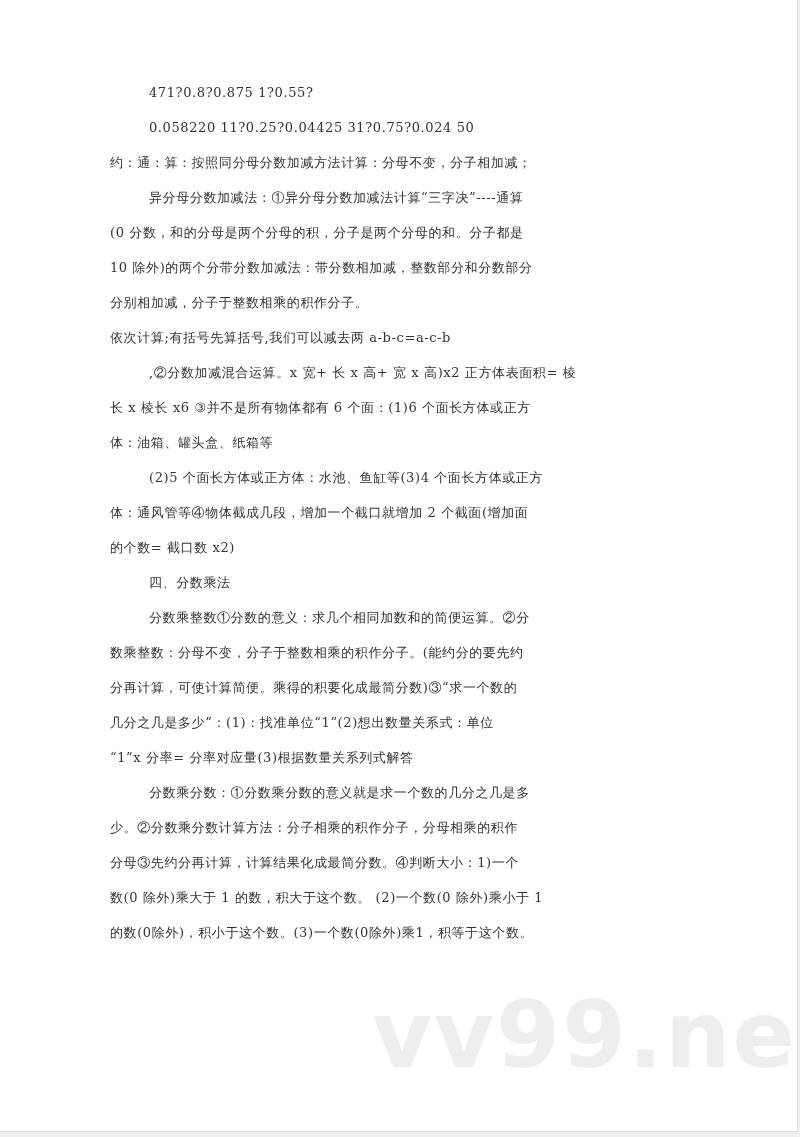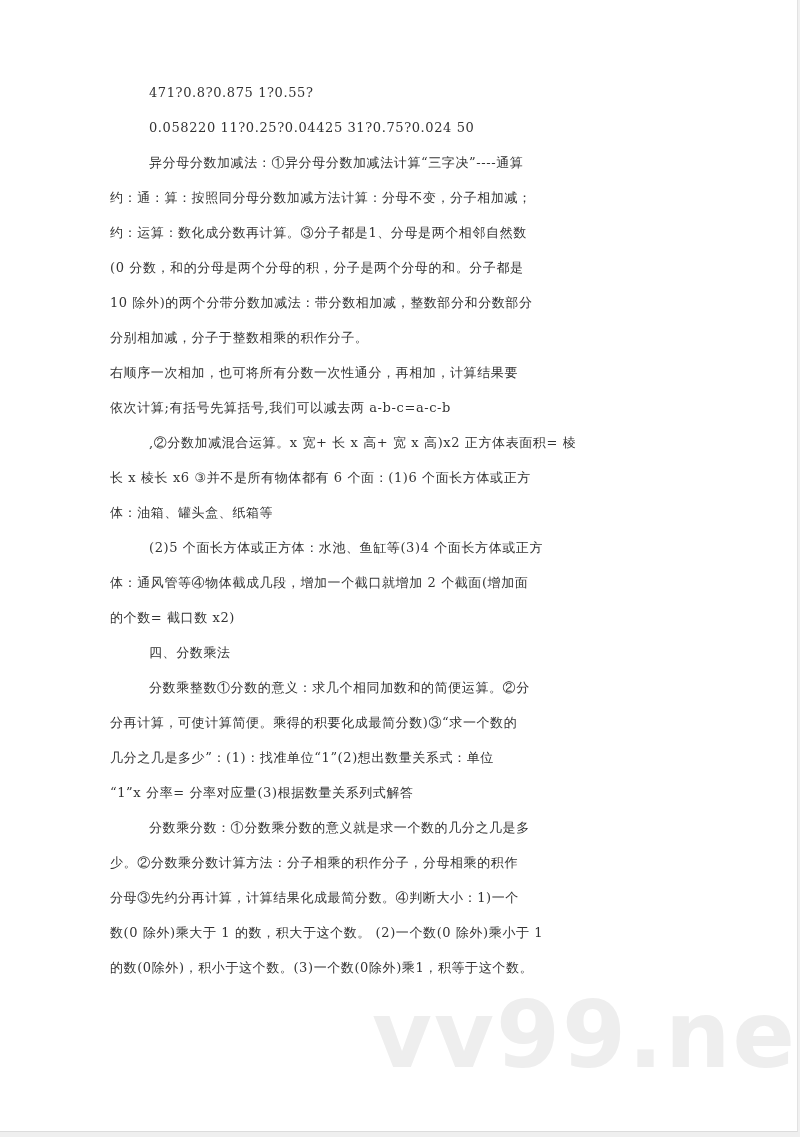--- a/index.html
+++ b/index.html
@@ -35,36 +35,35 @@
     line-height: 1;
   }
 </style>
 </head>
 <body>
 
 <div class="page">
   <div class="text-block">
     <div class="line indent">471?0.8?0.875 1?0.55?</div>
     <div class="line indent">0.058220 11?0.25?0.04425 31?0.75?0.024 50</div>
+    <div class="line">约：通：算：按照同分母分数加减方法计算：分母不变，分子相加减；</div>
     <div class="line indent">异分母分数加减法：①异分母分数加减法计算“三字决”----通算</div>
-    <div class="line">约：通：算：按照同分母分数加减方法计算：分母不变，分子相加减；</div>
-    <div class="line">约：运算：数化成分数再计算。③分子都是1、分母是两个相邻自然数</div>
     <div class="line">(0 分数，和的分母是两个分母的积，分子是两个分母的和。分子都是</div>
     <div class="line">10  除外)的两个分带分数加减法：带分数相加减，整数部分和分数部分</div>
     <div class="line">分别相加减，分子于整数相乘的积作分子。</div>
-    <div class="line">右顺序一次相加，也可将所有分数一次性通分，再相加，计算结果要</div>
     <div class="line">依次计算;有括号先算括号,我们可以减去两  a-b-c=a-c-b</div>
     <div class="line indent">,②分数加减混合运算。x 宽+ 长 x 高+ 宽 x 高)x2 正方体表面积= 棱</div>
     <div class="line">长 x 棱长 x6 ③并不是所有物体都有 6 个面：(1)6 个面长方体或正方</div>
     <div class="line">体：油箱、罐头盒、纸箱等</div>
     <div class="line indent">(2)5 个面长方体或正方体：水池、鱼缸等(3)4 个面长方体或正方</div>
     <div class="line">体：通风管等④物体截成几段，增加一个截口就增加 2 个截面(增加面</div>
     <div class="line">的个数= 截口数 x2)</div>
     <div class="line indent">四、分数乘法</div>
     <div class="line indent">分数乘整数①分数的意义：求几个相同加数和的简便运算。②分</div>
+    <div class="line">数乘整数：分母不变，分子于整数相乘的积作分子。(能约分的要先约</div>
     <div class="line">分再计算，可使计算简便。乘得的积要化成最简分数)③“求一个数的</div>
     <div class="line">几分之几是多少”：(1)：找准单位“1”(2)想出数量关系式：单位</div>
     <div class="line">“1”x 分率= 分率对应量(3)根据数量关系列式解答</div>
     <div class="line indent">分数乘分数：①分数乘分数的意义就是求一个数的几分之几是多</div>
     <div class="line">少。②分数乘分数计算方法：分子相乘的积作分子，分母相乘的积作</div>
     <div class="line">分母③先约分再计算，计算结果化成最简分数。④判断大小：1)一个</div>
     <div class="line">数(0 除外)乘大于 1 的数，积大于这个数。 (2)一个数(0 除外)乘小于 1</div>
     <div class="line">的数(0除外)，积小于这个数。(3)一个数(0除外)乘1，积等于这个数。</div>
   </div>
   <div class="watermark">vv99.net</div>

